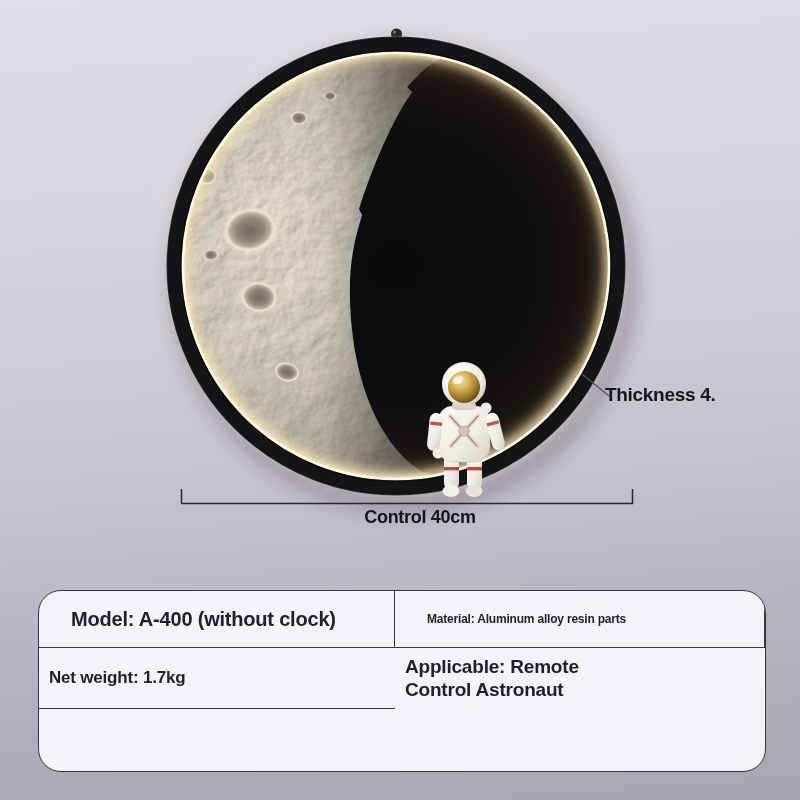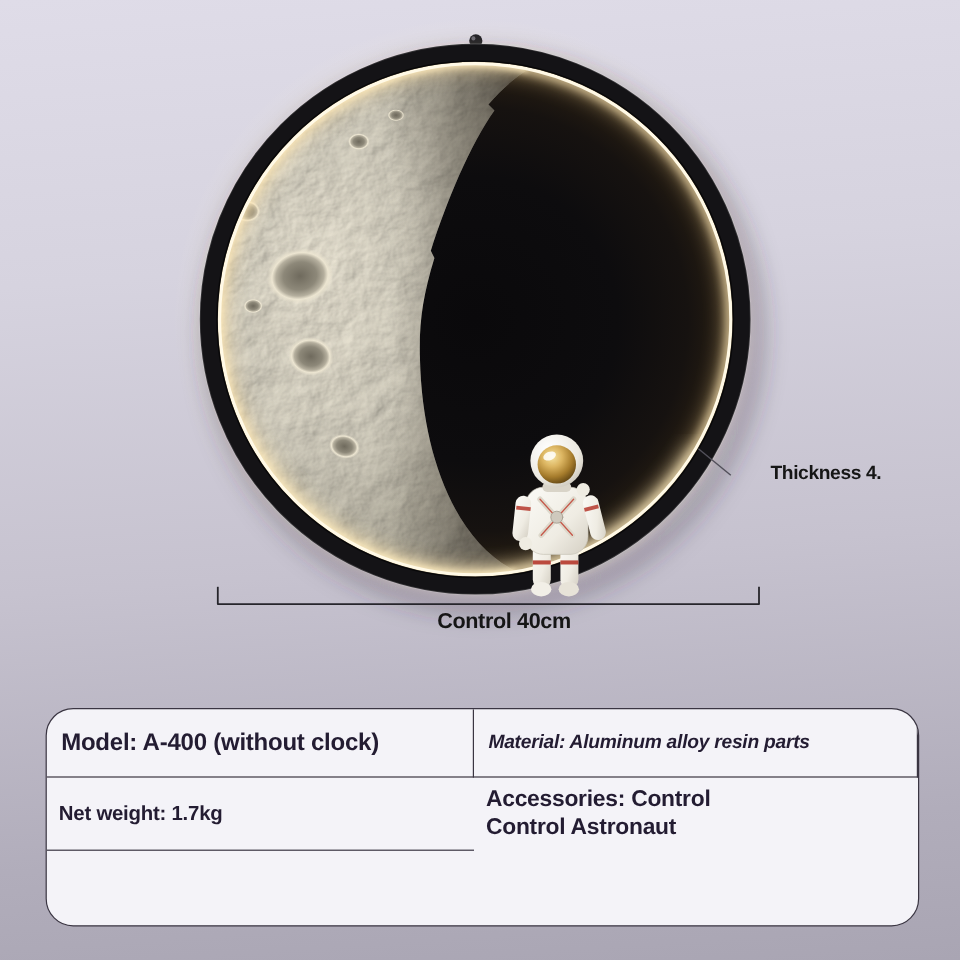--- a/index.html
+++ b/index.html
@@ -5,39 +5,39 @@
   html,body{margin:0;padding:0;background:#888;}
   .stage{
     position:relative;width:800px;height:800px;overflow:hidden;
     font-family:"Liberation Sans",sans-serif;
     background:linear-gradient(176deg,#dfdce8 0%,#d6d3df 28%,#c6c2cf 58%,#b1adbb 85%,#a9a5b3 100%);
   }
   .photo-svg{position:absolute;left:0;top:0;}
   .annotation{
     position:absolute;font-weight:bold;color:#161616;letter-spacing:-0.3px;
   }
-  .thickness-label{left:642px;top:384px;font-size:16px;line-height:22px;width:140px;}
+  .thickness-label{left:605px;top:384px;font-size:19px;line-height:22px;width:140px;}
   .thickness-label span{display:block;}
   .diameter-label{left:352px;top:507px;width:136px;text-align:center;font-size:18px;}
   .spec-table{
     position:absolute;left:38px;top:590px;width:728px;height:182px;
     background:#f4f3f8;border:1.5px solid #3a3542;border-radius:23px;
     overflow:hidden;display:grid;grid-template-columns:356px 1fr;
     grid-template-rows:57px 61px 1fr;box-sizing:border-box;
   }
   .cell{
     display:flex;align-items:center;color:#231c32;font-weight:bold;
     box-sizing:border-box;letter-spacing:-0.2px;
   }
-  .cell.left-col{padding-left:12px;border-right:1.5px solid #3a3542;}
+  .cell.left-col{padding-left:32px;border-right:1.5px solid #3a3542;}
   .cell.right-col{padding-left:10px;}
   .cell.rowline{border-bottom:1.5px solid #3a3542;}
   .fs-model{font-size:20px;}
   .fs-light{font-size:15px;}
-  .fs-material{font-size:16px;font-style:italic;}
+  .fs-material{font-size:12px;}
   .fs-weight{font-size:17px;}
   .fs-applicable{font-size:15px;}
   .fs-accessories{font-size:19px;line-height:1.18;}
   .fs-accessories span{display:block;width:234px;}
 </style>
 </head>
 <body>
 
 <div class="stage">
 
@@ -237,17 +237,17 @@
   </div>
   <div class="annotation diameter-label">Control 40cm</div>
 
   <div class="spec-table">
     <div class="cell left-col rowline fs-model">Model: A-400 (without clock)</div>
 
     <div class="cell left-col rowline fs-material">Material: Aluminum alloy resin parts</div>
     <div class="cell right-col rowline fs-weight">Net weight: 1.7kg</div>
 
     <div class="cell right-col fs-accessories">
-      <span>Accessories: Control Control Astronaut</span>
+      <span>Applicable: Remote Control Astronaut</span>
     </div>
   </div>
 
 </div>
 
 </body></html>

